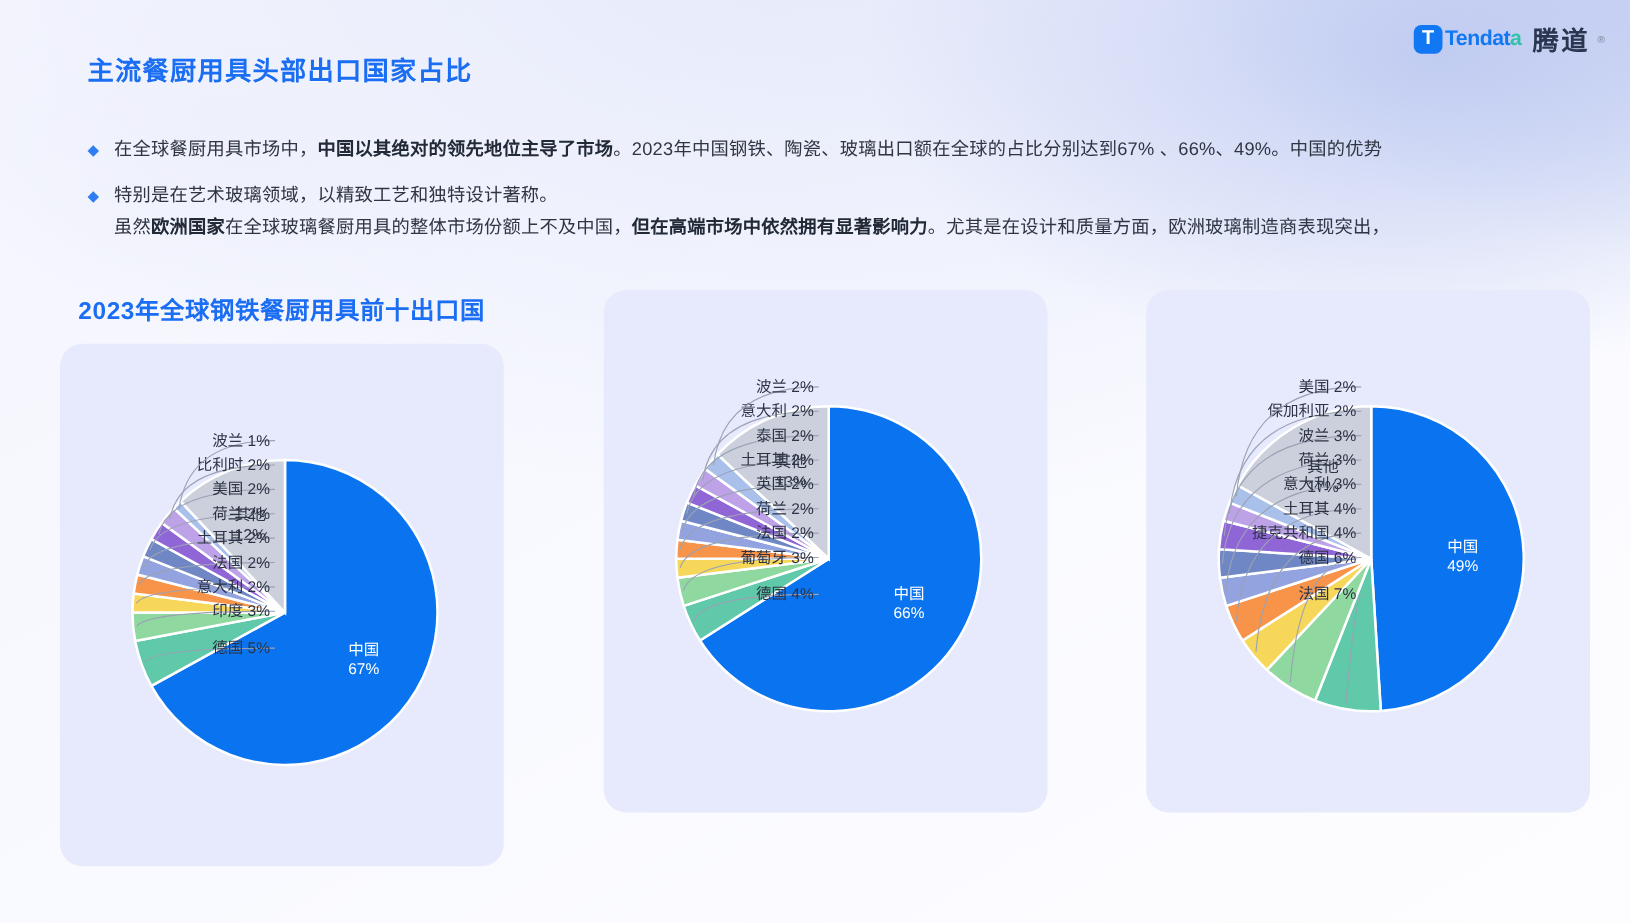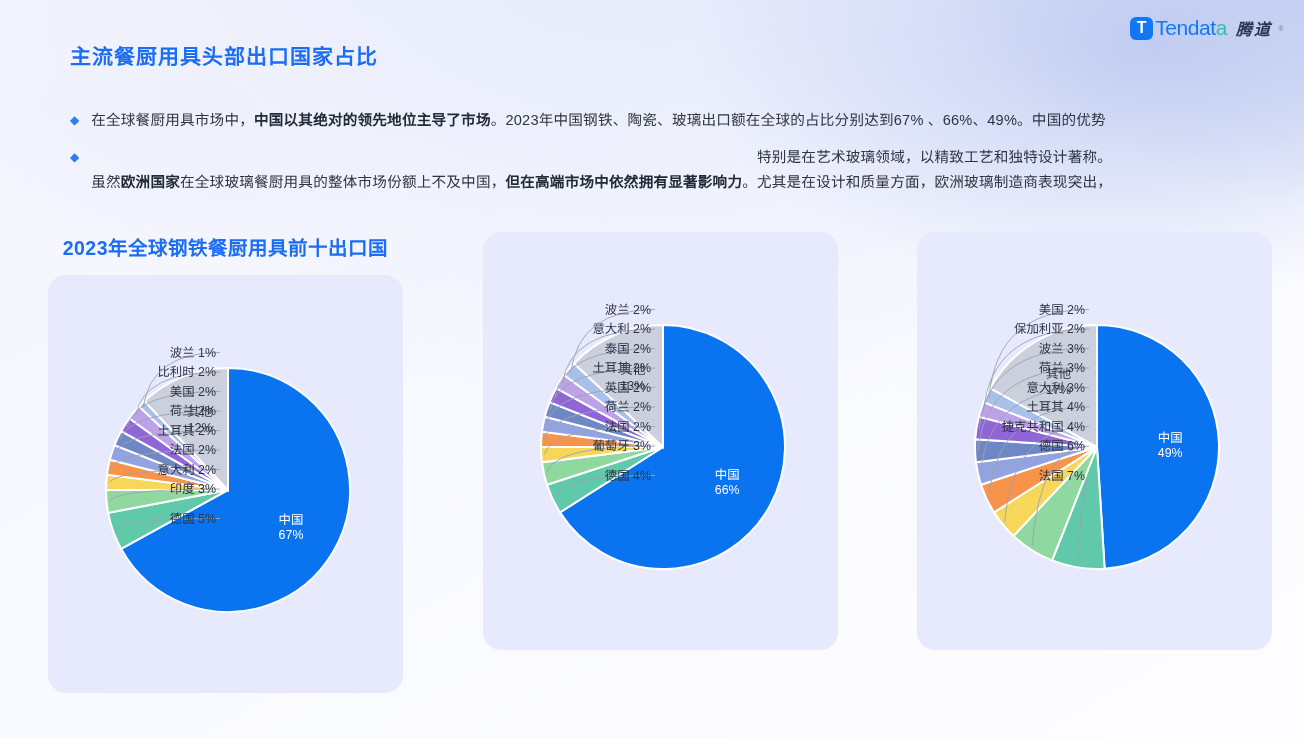--- a/index.html
+++ b/index.html
@@ -25,44 +25,43 @@
   }
 
   
   .logo{position:absolute;right:20px;top:16px;display:flex;align-items:center;gap:6px;}
   .logo-mark{
     width:23px;height:23px;border-radius:6px;background:#1277f2;
     display:flex;align-items:center;justify-content:center;
     color:#fff;font-weight:bold;font-size:16px;line-height:1;
     font-family:"Liberation Sans",sans-serif;
   }
-  .logo-word{font-size:21px;font-weight:normal;color:#1277f2;letter-spacing:-.4px;margin-left:-4px;}
+  .logo-word{font-size:17px;font-weight:bold;color:#1277f2;letter-spacing:-.4px;margin-left:-4px;}
   .logo-word .tail{color:#2fc3ab;}
-  .logo-cn{font-size:16px;color:#2a3550;font-weight:bold;letter-spacing:2px;margin-left:3px;font-style:italic;}
+  .logo-cn{font-size:21px;color:#2a3550;font-weight:bold;letter-spacing:2px;margin-left:3px;}
   .logo-r{font-size:8px;color:#7a8398;vertical-align:super;}
 
   
   .page-title{
     position:absolute;left:70px;top:40px;
     font-size:21px;font-weight:bold;color:#1b6ef3;letter-spacing:1px;
     text-shadow:0 1px 0 rgba(255,255,255,.5);
   }
 
   
   .bullets{position:absolute;left:70px;top:108px;width:1185px;}
   .bullet{display:flex;align-items:flex-start;margin-bottom:12px;}
   .bullet-mark{
     color:#2f7df4;font-size:12px;line-height:25px;margin-right:12px;flex:0 0 auto;
     transform:translateY(0px);
   }
   .bullet-text{
     font-size:14.6px;line-height:25px;color:#2f3542;
     font-family:"Liberation Sans","DejaVu Sans",sans-serif;
     letter-spacing:.2px;
-    text-align:right;
   }
   .bullet-text b{font-weight:bold;color:#222a38;}
 
   
   .charts{position:absolute;left:0;top:232px;width:1304px;display:flex;}
   .chart-col{width:434.6px;display:flex;flex-direction:column;align-items:center;padding-left:16px;}
   .chart-title{
     font-size:19.5px;font-weight:bold;color:#1b6ef3;letter-spacing:.5px;
     margin-bottom:14px;white-space:nowrap;
   }

